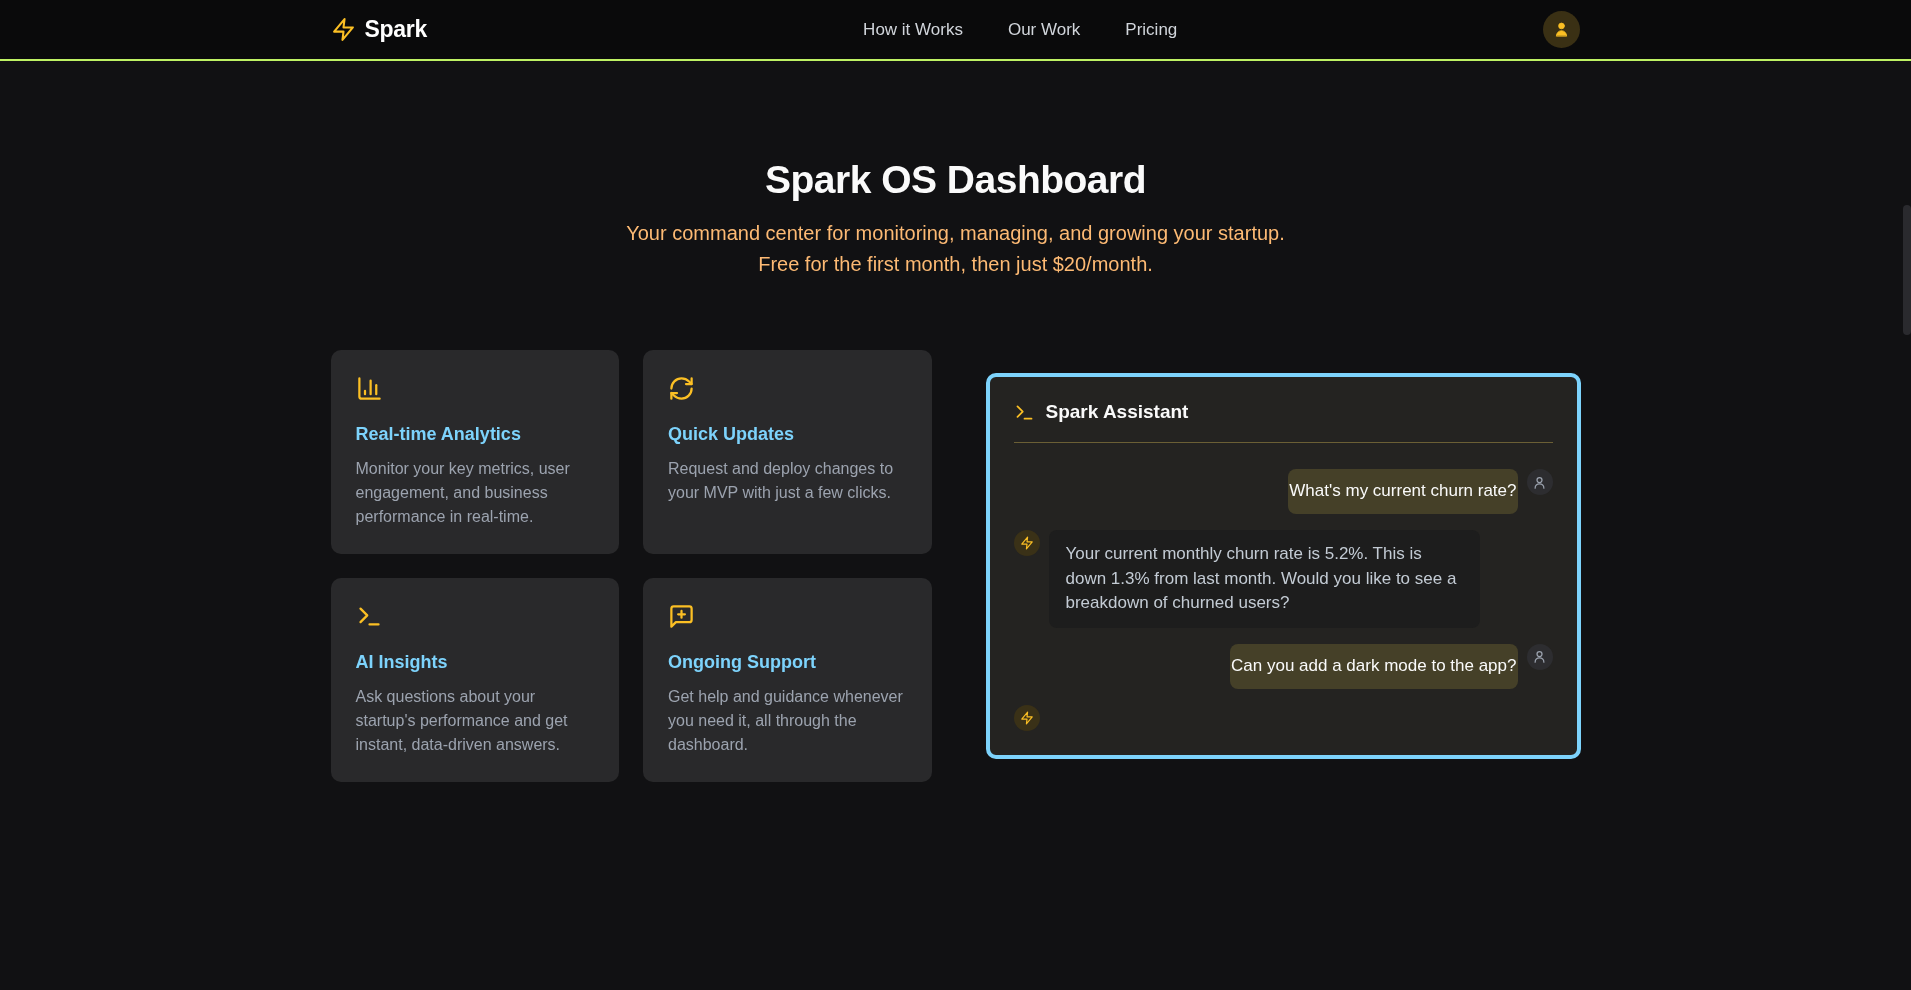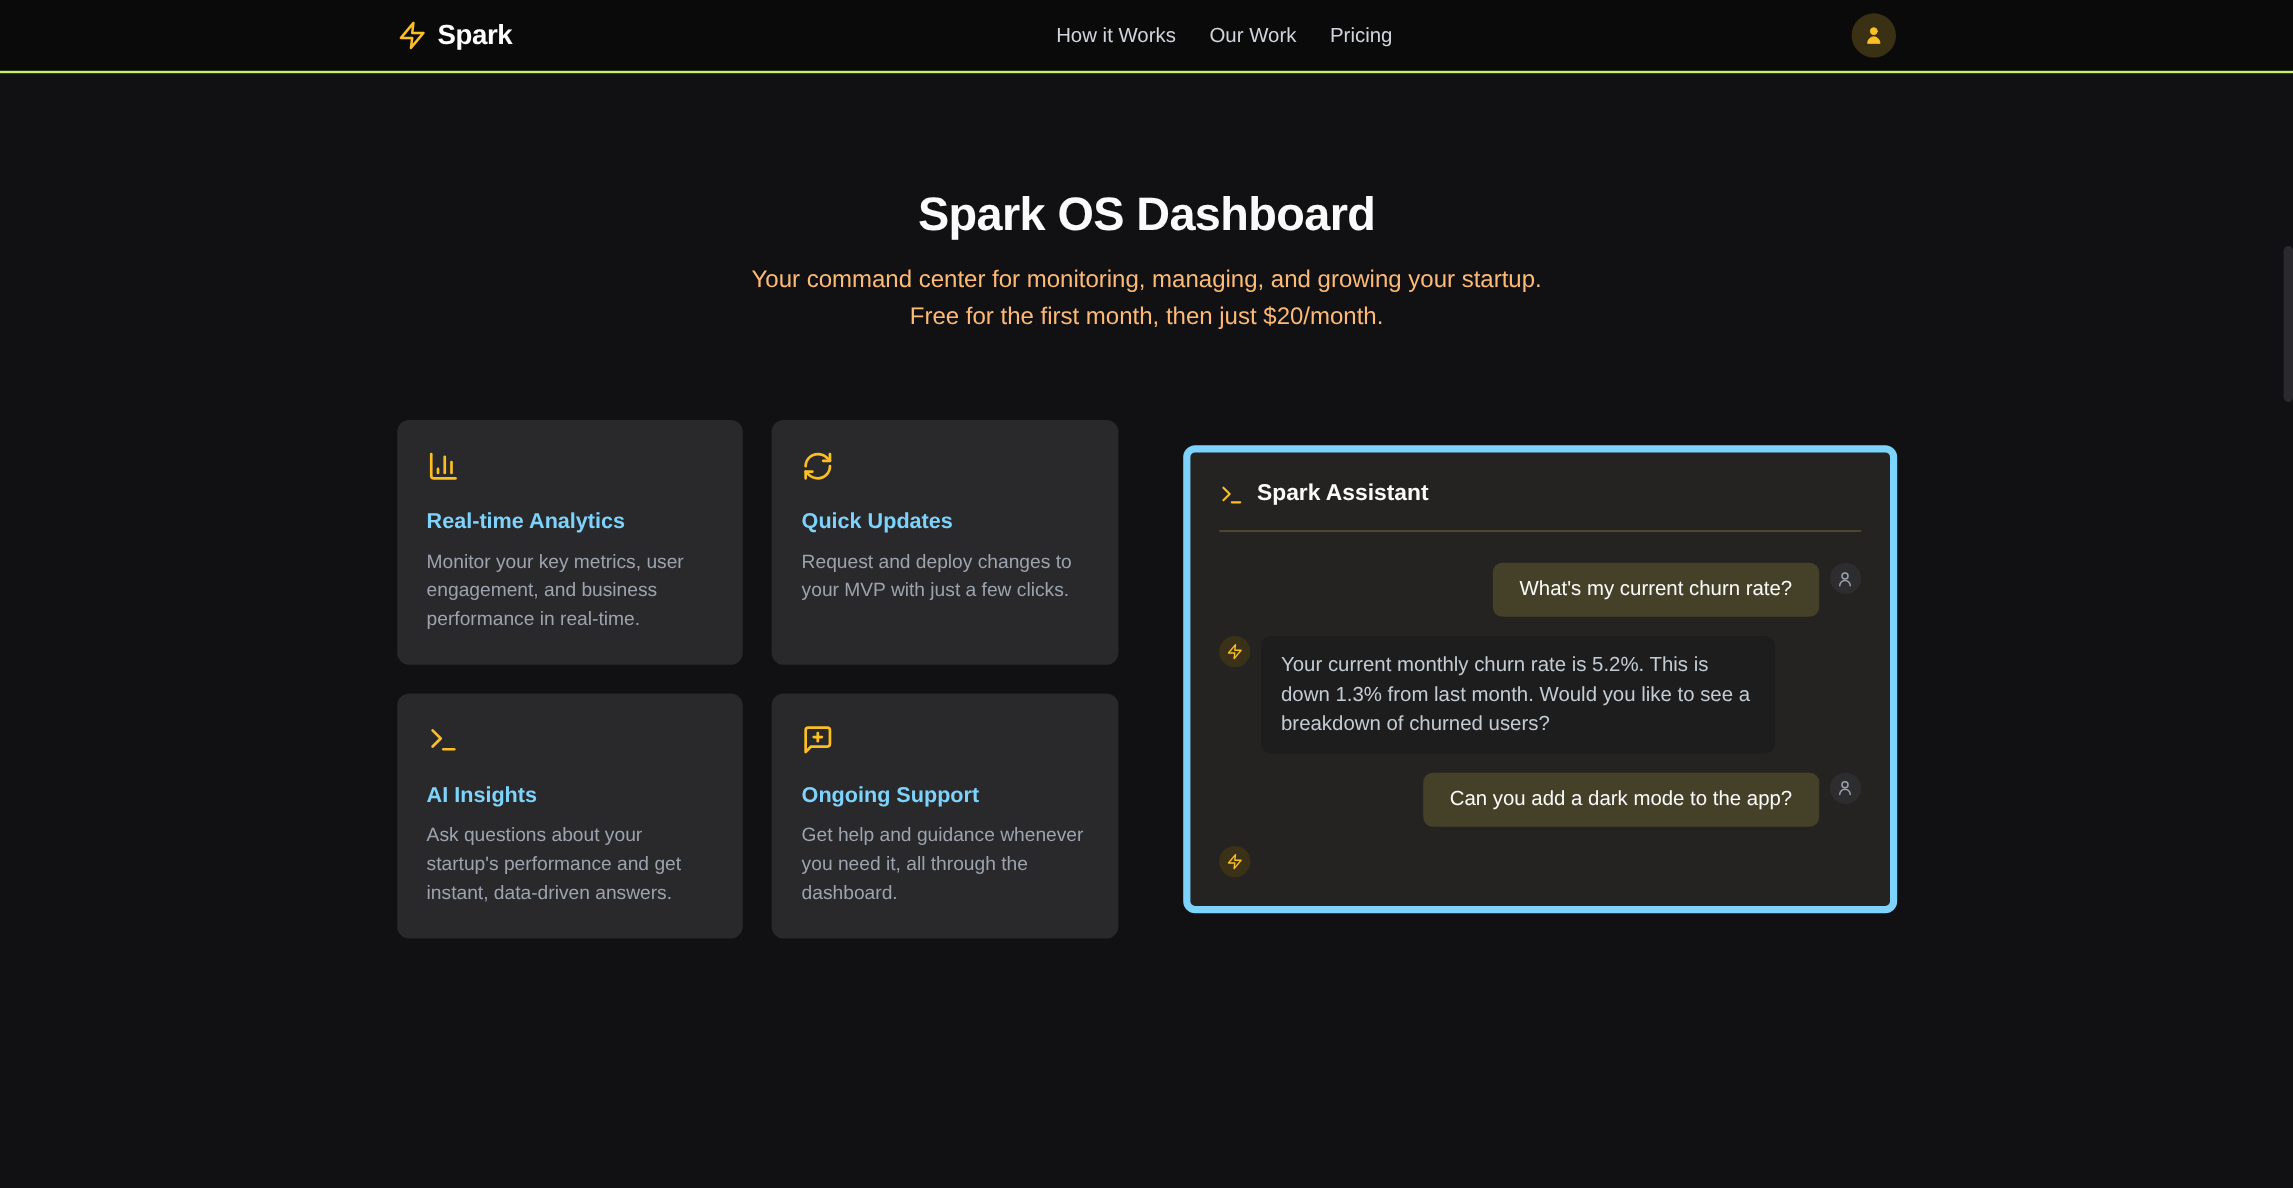--- a/index.html
+++ b/index.html
@@ -32,21 +32,21 @@
     cursor: pointer;
   }
   .brand-name {
     font-size: 23px;
     font-weight: 700;
     letter-spacing: -0.3px;
     color: #fff;
   }
   .nav-links {
     display: flex;
-    gap: 28px;
+    gap: 45px;
     margin-left: 70px;
   }
   .nav-link {
     font-size: 17px;
     color: #d1d5db;
     cursor: pointer;
   }
   .avatar-btn {
     width: 37px; height: 37px;
     border-radius: 50%;
@@ -101,21 +101,21 @@
   }
   .card-desc {
     font-size: 16px;
     line-height: 1.5;
     color: #9ca3af;
   }
   
   .panel {
     width: 595px;
     background: #242321;
-    border: 6px solid #7dd3fc;
+    border: 4px solid #7dd3fc;
     border-radius: 10px;
     padding: 24px;
   }
   .panel-header {
     display: flex;
     align-items: center;
     gap: 11px;
   }
   .panel-title {
     font-size: 19px;
@@ -142,21 +142,21 @@
   .msg-avatar.bot-av { background: #3a3117; }
   .bubble {
     border-radius: 8px;
     font-size: 17px;
     line-height: 1.45;
     max-width: 80%;
   }
   .bubble.user-bubble {
     background: #454028;
     color: #fafafa;
-    padding: 10px 22px;
+    padding: 10px 1px;
     margin-left: 38px;
   }
   .bubble.bot-bubble {
     background: #1d1d1d;
     color: #c3cbd4;
     padding: 12px 17px;
   }
   
   .scrollbar-thumb {
     position: absolute;

